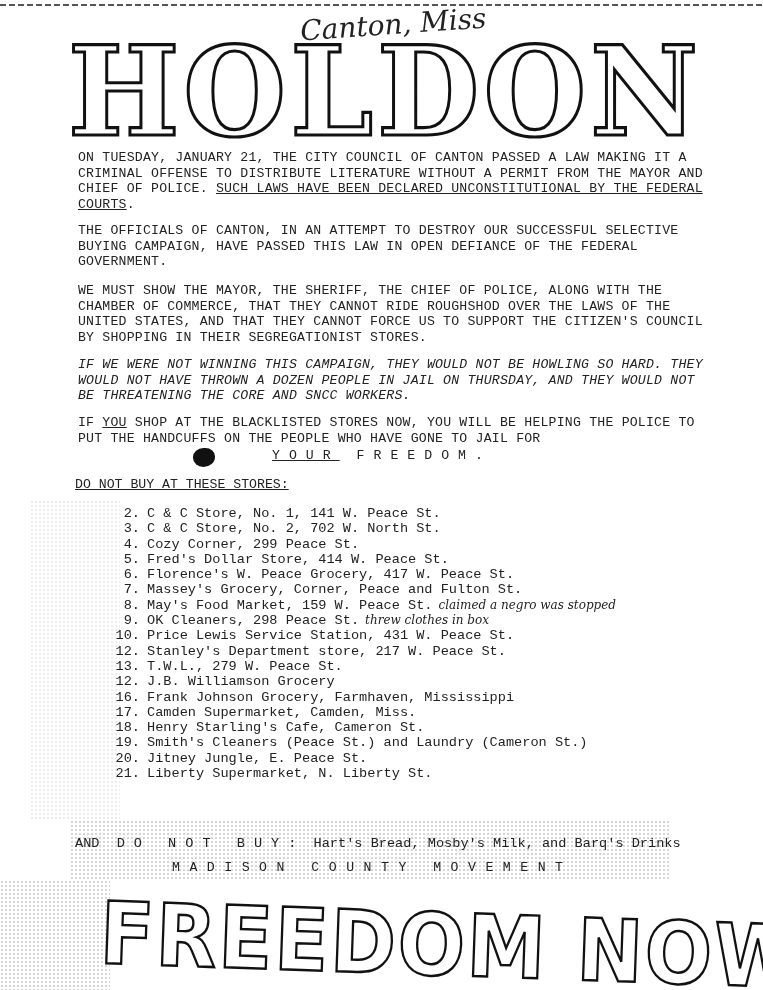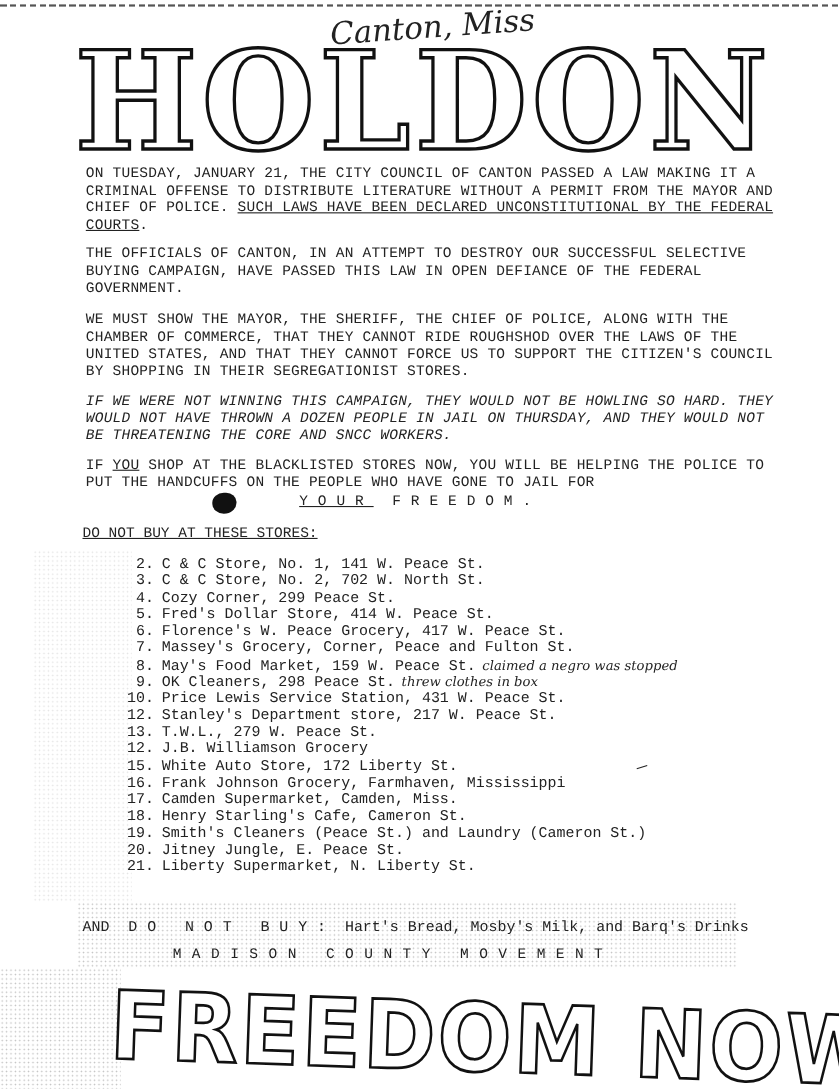--- a/index.html
+++ b/index.html
@@ -72,21 +72,21 @@
       position: absolute; left: 468px; top: 3px; width: 10px; height: 4px;
       border-bottom: 1.5px solid #222; transform: rotate(-18deg);
     }
 
     #also-avoid {
       position: absolute; left: 75px; top: 836px;
       font-size: 13.6px; color: #222; white-space: nowrap;
     }
     #also-avoid .spaced { letter-spacing: 9px; text-transform: uppercase; }
     #movement {
-      position: absolute; left: 157px; top: 860px;
+      position: absolute; left: 172px; top: 860px;
       font-size: 13.2px; letter-spacing: 9.5px; color: #222; text-transform: uppercase;
     }
 
     .halftone {
       position: absolute; background-image: radial-gradient(#888 0.6px, transparent 0.9px);
       background-size: 4px 4px; opacity: 0.55;
     }
     #ht1 { left: 70px; top: 820px; width: 600px; height: 60px; }
     #ht2 { left: 0; top: 880px; width: 110px; height: 110px; }
     #ht3 { left: 30px; top: 500px; width: 90px; height: 320px; opacity: 0.25; }
@@ -135,21 +135,20 @@
   <li><span class="num">4.</span><span>Cozy Corner, 299 Peace St.</span></li>
   <li><span class="num">5.</span><span>Fred's Dollar Store, 414 W. Peace St.</span></li>
   <li><span class="num">6.</span><span>Florence's W. Peace Grocery, 417 W. Peace St.</span></li>
   <li><span class="num">7.</span><span>Massey's Grocery, Corner, Peace and Fulton St.</span></li>
   <li><span class="num">8.</span><span>May's Food Market, 159 W. Peace St.</span><span class="note">claimed a negro was stopped</span></li>
   <li><span class="num">9.</span><span>OK Cleaners, 298 Peace St.</span><span class="note">threw clothes in box</span></li>
   <li><span class="num">10.</span><span>Price Lewis Service Station, 431 W. Peace St.</span></li>
   <li><span class="num">12.</span><span>Stanley's Department store, 217 W. Peace St.</span></li>
   <li><span class="num">13.</span><span>T.W.L., 279 W. Peace St.</span></li>
   <li><span class="num">12.</span><span>J.B. Williamson Grocery</span></li>
-  <li><span class="num">15.</span><span>White Auto Store, 172 Liberty St.</span><span class="check-mark"></span></li>
   <li><span class="num">16.</span><span>Frank Johnson Grocery, Farmhaven, Mississippi</span></li>
   <li><span class="num">17.</span><span>Camden Supermarket, Camden, Miss.</span></li>
   <li><span class="num">18.</span><span>Henry Starling's Cafe, Cameron St.</span></li>
   <li><span class="num">19.</span><span>Smith's Cleaners (Peace St.) and Laundry (Cameron St.)</span></li>
   <li><span class="num">20.</span><span>Jitney Jungle, E. Peace St.</span></li>
   <li><span class="num">21.</span><span>Liberty Supermarket, N. Liberty St.</span></li>
 </ul>
 
 <div id="ht1" class="halftone"></div>
 <div id="ht2" class="halftone"></div>

